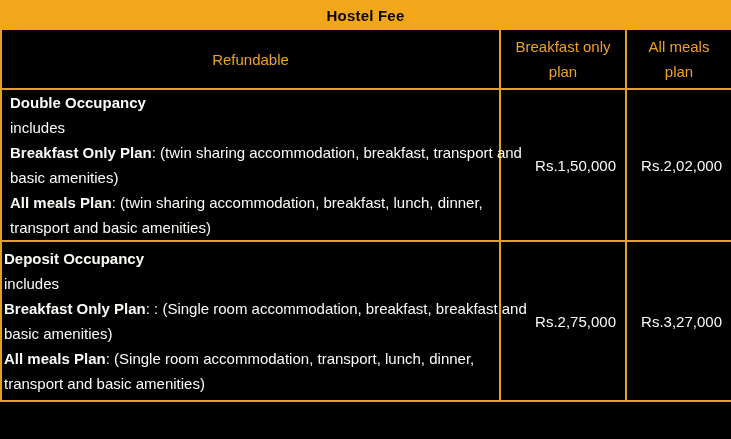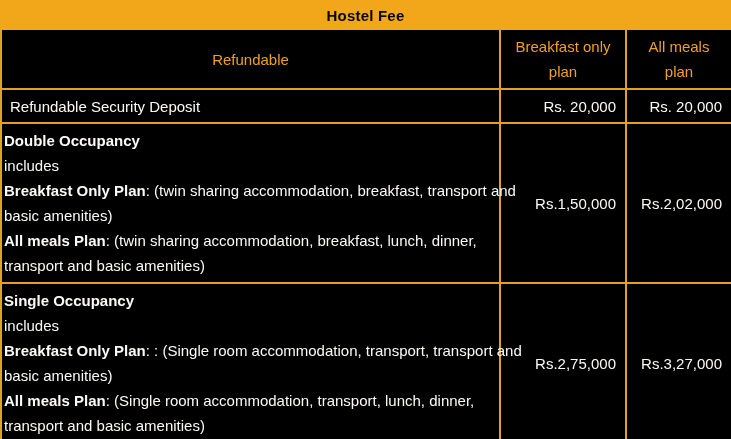--- a/index.html
+++ b/index.html
@@ -86,42 +86,35 @@
     <thead>
       <tr>
         <th>Refundable</th>
         <th>Breakfast only plan</th>
         <th>All meals plan</th>
       </tr>
     </thead>
     <tbody id="fee-rows">
         <tr>
           <td class="part">
-            <div class="pline"><span>Refundable Security Deposit</span></div>
-          </td>
-          <td class="val">Rs. 20,000</td>
-          <td class="val">Rs. 20,000</td>
-        </tr>
-        <tr>
-          <td class="part">
             <div class="pline"><b>Double Occupancy</b></div>
             <div class="pline"><span>includes</span></div>
             <div class="pline"><b>Breakfast Only Plan</b><span>: (twin sharing accommodation, breakfast, transport and</span></div>
             <div class="pline"><span>basic amenities)</span></div>
             <div class="pline"><b>All meals Plan</b><span>: (twin sharing accommodation, breakfast, lunch, dinner,</span></div>
             <div class="pline"><span>transport and basic amenities)</span></div>
           </td>
           <td class="val">Rs.1,50,000</td>
           <td class="val">Rs.2,02,000</td>
         </tr>
         <tr>
           <td class="part">
-            <div class="pline"><b>Single Occupancy</b></div>
+            <div class="pline"><b>Deposit Occupancy</b></div>
             <div class="pline"><span>includes</span></div>
-            <div class="pline"><b>Breakfast Only Plan</b><span>: : (Single room accommodation, transport, transport and</span></div>
+            <div class="pline"><b>Breakfast Only Plan</b><span>: : (Single room accommodation, breakfast, breakfast and</span></div>
             <div class="pline"><span>basic amenities)</span></div>
             <div class="pline"><b>All meals Plan</b><span>: (Single room accommodation, transport, lunch, dinner,</span></div>
             <div class="pline"><span>transport and basic amenities)</span></div>
           </td>
           <td class="val">Rs.2,75,000</td>
           <td class="val">Rs.3,27,000</td>
         </tr>
       </tbody>
   </table>
 

